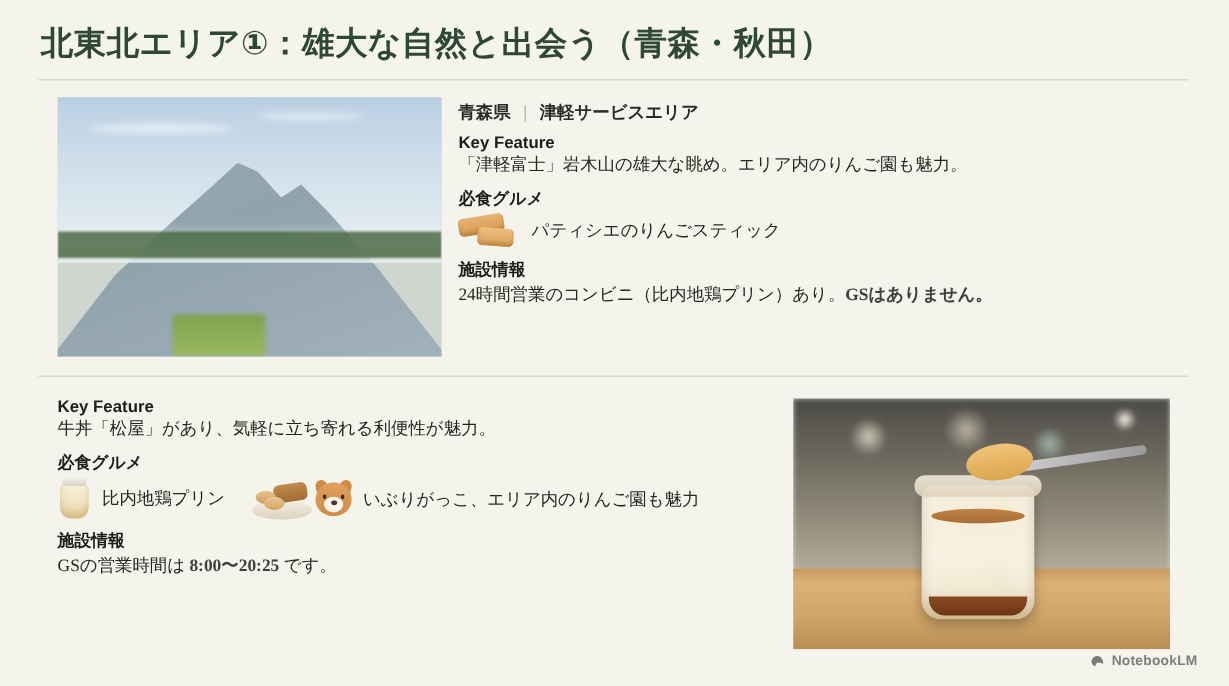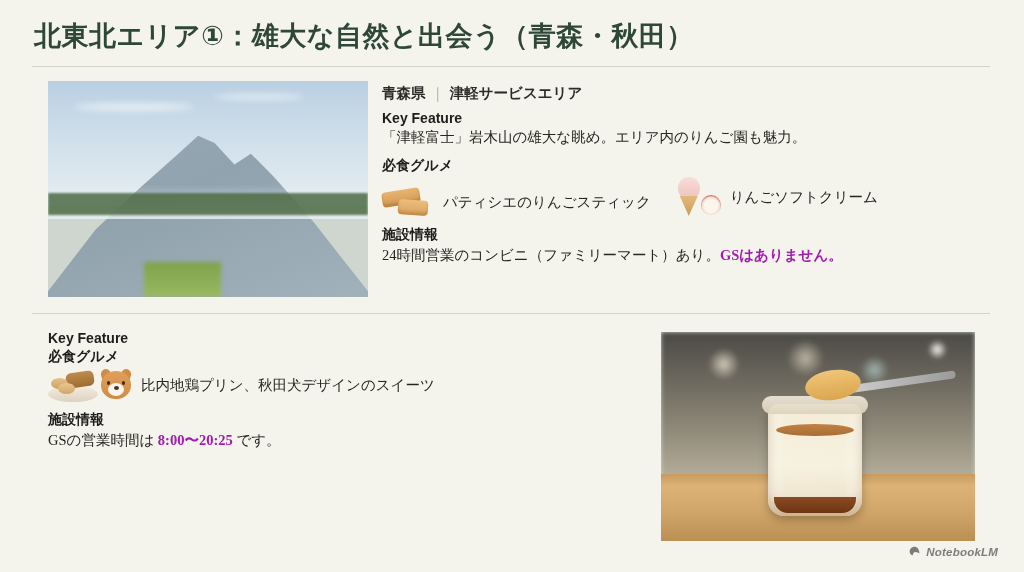--- a/index.html
+++ b/index.html
@@ -212,21 +212,21 @@
     white-space: nowrap;
   }
   .field-value {
     font-size: 14.5px;
     color: #26261f;
     margin-bottom: 10px;
     white-space: nowrap;
     font-family: Liberation Serif, serif;
   }
   .accent {
-    color: #a21caf;
+    color: #404040;
     font-weight: bold;
   }
 
   
   .gourmet-row {
     display: flex;
     align-items: flex-end;
     margin-bottom: 9px;
     white-space: nowrap;
   }
@@ -348,24 +348,23 @@
     border-radius: 50%;
     background: #4b3420;
   }
 
   
   .watermark {
     position: absolute;
     right: 26px;
     bottom: 14px;
     display: flex;
-    align-items: center;
+    align-items: flex-start;
     gap: 5px;
     opacity: .62;
-    font-style: italic;
   }
   .watermark-label {
     font-size: 11.5px;
     font-weight: bold;
     color: #35352f;
     letter-spacing: .2px;
   }
 </style>
 </head>
 <body>
@@ -398,61 +397,61 @@
 
     <div class="field-label">必食グルメ</div>
     <div class="gourmet-row">
       <div class="gourmet-item">
         <span class="glyph g-pastry">
           <span class="stick-a"></span>
             <span class="stick-b"></span>
         </span>
         <span class="gourmet-label">パティシエのりんごスティック</span>
       </div>
-      <div class="gourmet-item">
-        <span class="glyph g-softcream">
-          <span class="swirl"></span>
-            <span class="cone"></span>
-            <span class="apple"></span>
-        </span>
-        <span class="gourmet-label">りんごソフトクリーム</span>
-      </div>
     </div>
 
     <div class="field-label">施設情報</div>
     <div class="field-value">
-      <span>24時間営業のコンビニ（ファミリーマート）あり。</span><span class="accent">GSはありません。</span>
+      <span>24時間営業のコンビニ（比内地鶏プリン）あり。</span><span class="accent">GSはありません。</span>
     </div>
   </div>
 
   <div class="section-rule"></div>
 
   <div class="card-text card-2-text">
 
     <div class="field-label">Key Feature</div>
+    <div class="field-value">牛丼「松屋」があり、気軽に立ち寄れる利便性が魅力。</div>
 
     <div class="field-label">必食グルメ</div>
     <div class="gourmet-row">
+      <div class="gourmet-item">
+        <span class="glyph g-pudding">
+          <span class="body"></span>
+            <span class="lid"></span>
+        </span>
+        <span class="gourmet-label">比内地鶏プリン</span>
+      </div>
       <div class="gourmet-item">
         <span class="glyph g-iburi">
           <span class="plate"></span>
             <span class="roll"></span>
             <span class="slice1"></span>
             <span class="slice2"></span>
         </span>
         <span class="glyph g-shiba">
           <span class="ear-l"></span>
             <span class="ear-r"></span>
             <span class="face"></span>
             <span class="muzzle"></span>
             <span class="eye-l"></span>
             <span class="eye-r"></span>
             <span class="nose"></span>
         </span>
-        <span class="gourmet-label">比内地鶏プリン、秋田犬デザインのスイーツ</span>
+        <span class="gourmet-label">いぶりがっこ、エリア内のりんご園も魅力</span>
       </div>
     </div>
 
     <div class="field-label">施設情報</div>
     <div class="field-value">
       <span>GSの営業時間は </span><span class="accent">8:00〜20:25</span><span> です。</span>
     </div>
   </div>
 
   <div class="photo photo-2">

